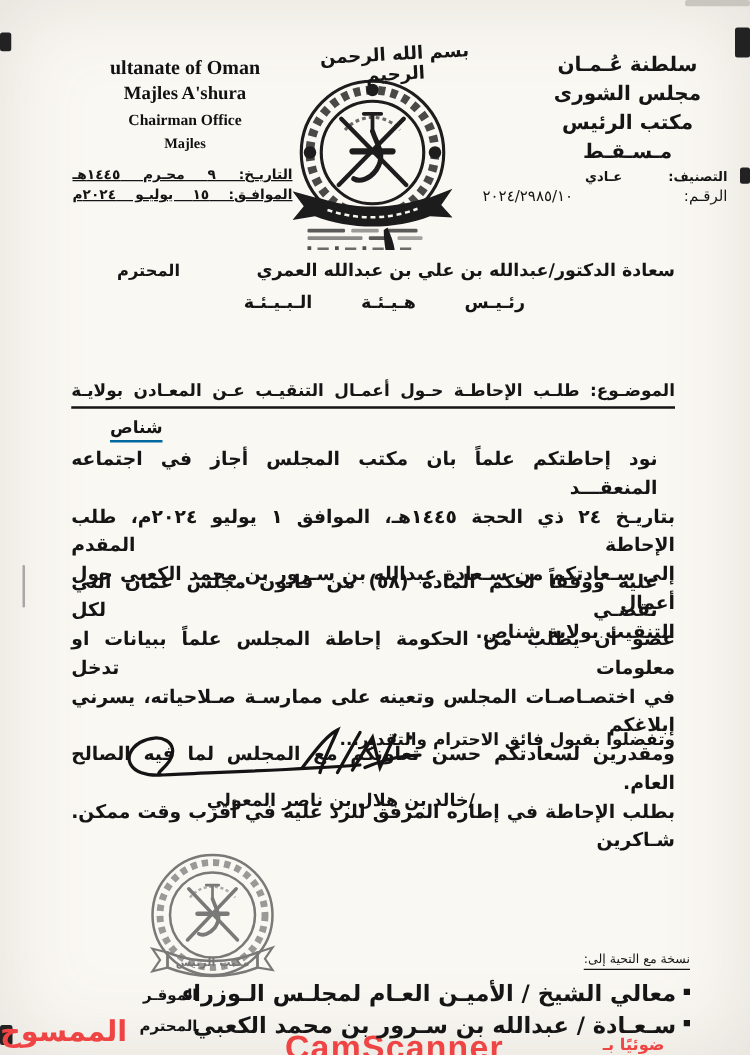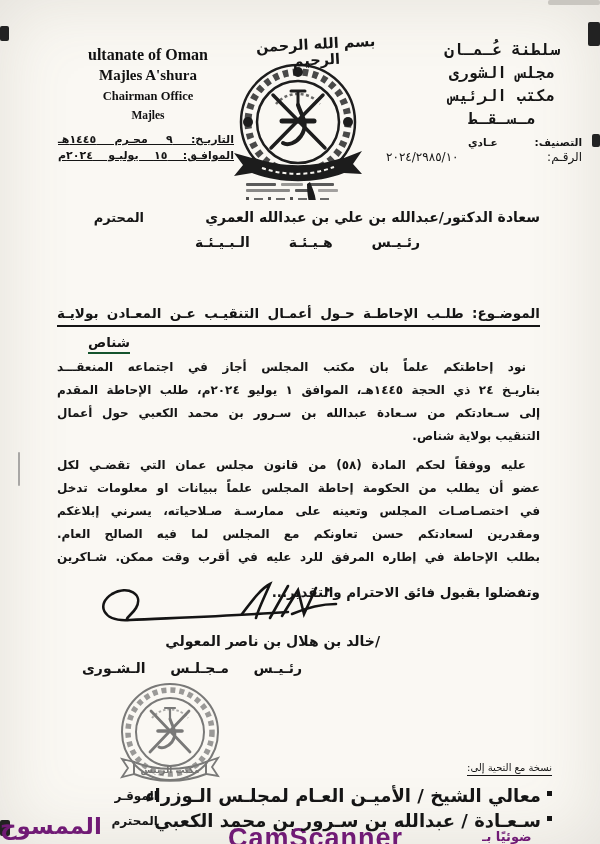--- a/index.html
+++ b/index.html
@@ -21,38 +21,38 @@
   .en-head .l2{font-size:12.5px;line-height:20px;}
   .en-head .l3{font-size:11.5px;line-height:19px;}
   
   .dates{left:58px;top:132px;width:176px;font-size:11px;line-height:16px;font-weight:700;}
   .dates div{text-align:justify;text-align-last:justify;text-decoration:underline;}
   
   .bismillah{left:233px;top:36px;width:166px;text-align:center;font-size:14.5px;
     font-weight:700;transform:rotate(-3deg);}
   
   .ar-head{left:420px;top:40px;width:164px;text-align:center;font-weight:700;
-    font-size:16px;line-height:23px;font-family:Liberation Mono, monospace;}
+    font-size:16px;line-height:23px;}
   .class-line{left:468px;top:136px;width:114px;font-size:10.5px;font-weight:700;
     text-align:justify;text-align-last:justify;}
   .ref-line{left:386px;top:150px;width:196px;font-size:12px;font-weight:400;
     text-align:justify;text-align-last:justify;}
   
   .addr-name{left:57px;top:209px;width:483px;text-align:right;font-size:14px;font-weight:700;}
   .addr-hon{left:92px;top:210px;width:52px;font-size:13px;font-weight:700;}
   .addr-title{left:195px;top:234px;width:225px;font-size:14px;font-weight:700;
     text-align:justify;text-align-last:justify;}
   .salutation{left:57px;top:275px;width:483px;text-align:right;font-size:13.5px;font-weight:700;}
   
   .subject1{left:57px;top:305px;width:483px;font-size:13.5px;font-weight:700;
     text-align:justify;text-align-last:justify;padding-bottom:4px;border-bottom:2px solid #151515;}
   .subject2{left:88px;top:334px;font-size:13.5px;font-weight:700;
-    border-bottom:2px solid #14532d;padding-bottom:2px;}
-  
-  .para{width:483px;left:57px;font-size:12px;font-weight:700;}
+    border-bottom:2px solid #0369a1;padding-bottom:2px;}
+  
+  .para{width:483px;left:57px;font-size:15px;font-weight:700;}
   .para .ln{line-height:23px;text-align:justify;text-align-last:justify;}
   .para .indent{padding-right:14px;}
   .para .short{text-align-last:right;}
   .p1{top:356px;}
   .p2{top:454px;}
   .closing{left:57px;top:584px;width:483px;text-align:right;padding-right:26px;
     font-size:13.5px;font-weight:700;}
   
   .sig-name{left:80px;top:633px;width:300px;text-align:right;font-size:14px;font-weight:700;}
   .sig-title{left:82px;top:660px;width:220px;font-size:14px;font-weight:700;
@@ -67,21 +67,21 @@
   .cc2{top:810px;}
   .cc-label{left:106px;width:52px;font-size:12px;font-weight:700;text-align:right;}
   .lb1{top:789px;} .lb2{top:814px;}
   
   .received{left:246px;top:183px;width:108px;opacity:.78;}
   .rs-row{display:flex;gap:5px;margin-bottom:3px;align-items:center;}
   .rs-bar{height:3px;background:#2e2e2e;border-radius:1px;}
   .rs-dot{width:3px;height:3px;background:#222;}
   .rs-dash{height:2px;width:9px;background:#444;}
   
-  .wm{color:#701a75;font-weight:700;z-index:1;}
+  .wm{color:#ef4444;font-weight:700;z-index:1;}
   .wm-left{left:0px;top:813px;font-size:23px;font-family:"DejaVu Sans",sans-serif;}
   .wm-mid{left:228px;top:825px;height:19px;overflow:hidden;font-family:"Liberation Sans",sans-serif;}
   .wm-mid span{display:block;font-size:27px;line-height:27px;letter-spacing:1px;}
   .wm-right{left:482px;top:829px;height:15px;overflow:hidden;font-size:13px;}
   .txt{z-index:3;}
   .stampz{z-index:2;}
 </style>
 </head>
 <body>
 
@@ -195,21 +195,20 @@
     <div class="ln indent">عليه ووفقاً لحكم المادة (٥٨) من قانون مجلس عمان التي تقضـي لكل</div>
     <div class="ln">عضو أن يطلب من الحكومة إحاطة المجلس علماً ببيانات او معلومات تدخل</div>
     <div class="ln">في اختصـاصـات المجلس وتعينه على ممارسـة صـلاحياته، يسرني إبلاغكم</div>
     <div class="ln">ومقدرين لسعادتكم حسن تعاونكم مع المجلس لما فيه الصالح العام.</div>
     <div class="ln">بطلب الإحاطة في إطاره المرفق للرد عليه في أقرب وقت ممكن. شـاكرين</div>
   </div>
 
   <div class="abs closing rtl txt">وتفضلوا بقبول فائق الاحترام والتقدير...</div>
 
   <div class="abs sig-name rtl txt">/خالد بن هلال بن ناصر المعولي</div>
-  <div class="abs sig-title rtl txt">رئـيـس مـجـلـس الـشـورى</div>
 
   <svg class="abs" style="left:92px;top:578px;z-index:4;" width="255" height="70" viewBox="0 0 255 70">
     <g fill="none" stroke="#141414" stroke-width="2.6" stroke-linecap="round">
       <path d="M38,42 C10,44 4,26 20,16 C36,7 52,16 44,30 C40,37 30,42 38,42 C80,40 140,38 196,34"></path>
       <path d="M150,36 C162,20 170,10 178,6 C172,20 166,32 164,40"></path>
       <path d="M178,40 L196,8"></path>
       <path d="M190,38 L206,12 L212,36 L224,10"></path>
       <path d="M200,36 C214,30 230,26 244,26"></path>
       <circle cx="236" cy="12" r="1.8" fill="#141414" stroke="none"></circle>
     </g>

